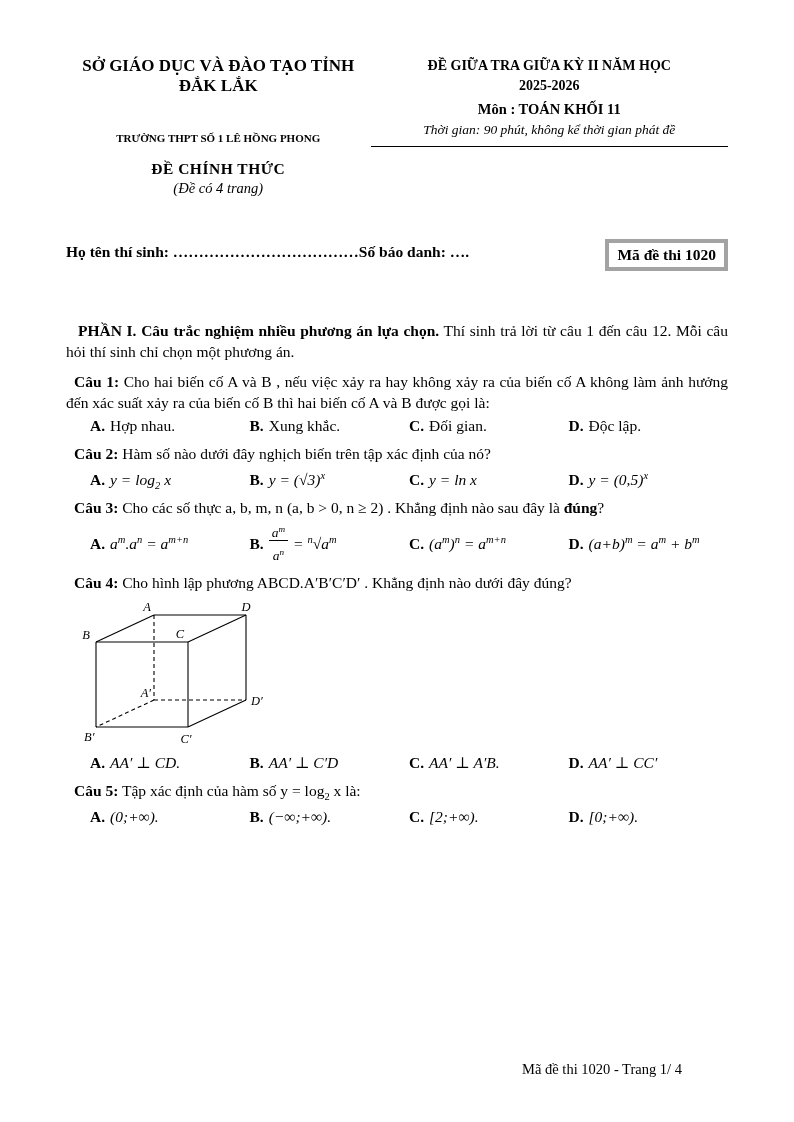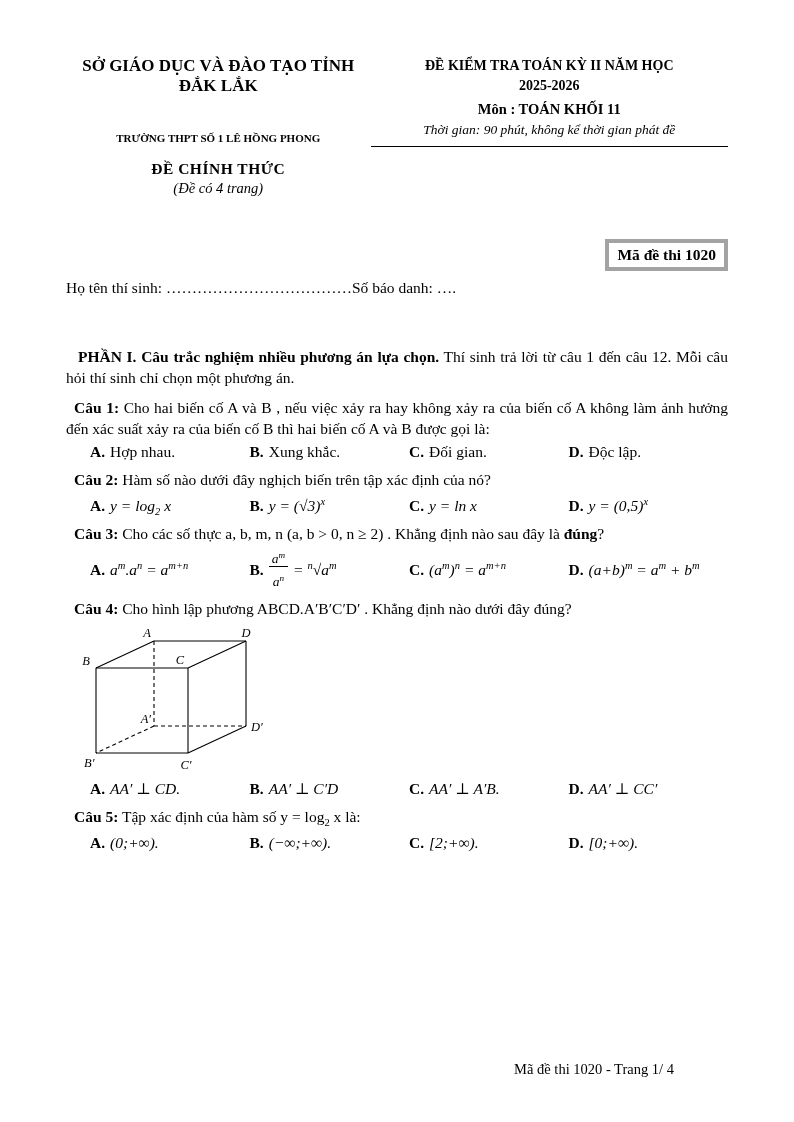--- a/index.html
+++ b/index.html
@@ -17,21 +17,21 @@
   .dept{font-weight:bold;font-size:17px;}
   .school{font-weight:bold;font-size:11px;margin-top:36px;}
   .official{font-weight:bold;font-size:15.5px;margin-top:16px;letter-spacing:.5px;}
   .pages-note{font-style:italic;font-size:14.5px;margin-top:2px;}
   .exam-title{font-weight:bold;font-size:14px;line-height:1.45;}
   .subject{font-weight:bold;font-size:14.5px;margin-top:4px;}
   .duration{font-style:italic;font-size:13.5px;margin-top:4px;}
 
   
   .student-row{display:flex;align-items:flex-start;justify-content:space-between;margin-top:42px;}
-  .student-line{font-weight:normal;font-size:15.5px;padding-top:4px;margin-top:36px;}
+  .student-line{font-weight:bold;font-size:15.5px;padding-top:4px;}
   .code-box{border:4px solid #a3a3a3;padding:3px 8px;font-weight:bold;font-size:15.5px;white-space:nowrap;}
 
   
   .part-heading{margin-top:50px;font-size:15.5px;text-align:justify;text-indent:12px;line-height:1.35;}
   .part-heading b{font-size:15.5px;}
 
   
   .question{margin-top:9px;}
   .qtext{font-size:15.5px;text-align:justify;text-indent:8px;line-height:1.35;}
   .options{display:flex;padding-left:24px;margin-top:3px;}
@@ -45,37 +45,37 @@
   .frac .num{border-bottom:1px solid #000;padding:0 3px;}
   .frac .den{padding:0 3px;}
 
   
   .figure{margin:6px 0 2px 8px;}
   .figure svg text{font-family:"Liberation Serif","DejaVu Serif",serif;font-style:italic;font-size:12.5px;}
   .figure svg line{stroke:#000;stroke-width:1.1;}
   .figure svg line.hidden{stroke-dasharray:4 3;}
 
   
-  .footer{position:absolute;bottom:44px;right:120px;font-size:14.5px;}
+  .footer{position:absolute;bottom:44px;right:112px;font-size:14.5px;}
 </style>
 </head>
 <body>
 
 <div class="page">
   <div class="content">
 
     <div class="header">
       <div class="header-left">
         <div class="dept">SỞ GIÁO DỤC VÀ ĐÀO TẠO TỈNH ĐẮK LẮK</div>
         <div class="school">TRƯỜNG THPT SỐ 1 LÊ HỒNG PHONG</div>
         <div class="official">ĐỀ CHÍNH THỨC</div>
         <div class="pages-note">(Đề có 4 trang)</div>
       </div>
       <div class="header-right">
-        <div class="exam-title">ĐỀ KIỂM TRA TOÁN KỲ II NĂM HỌC</div>
+        <div class="exam-title">ĐỀ GIỮA TRA GIỮA KỲ II NĂM HỌC</div>
         <div class="exam-title">2025-2026</div>
         <div class="subject">Môn : TOÁN KHỐI 11</div>
         <div class="duration">Thời gian: 90 phút, không kể thời gian phát đề</div>
       </div>
     </div>
 
     <div class="student-row">
       <div class="student-line">Họ tên thí sinh: ………………………………Số báo danh: ….</div>
       <div class="code-box">Mã đề thi 1020</div>
     </div>

